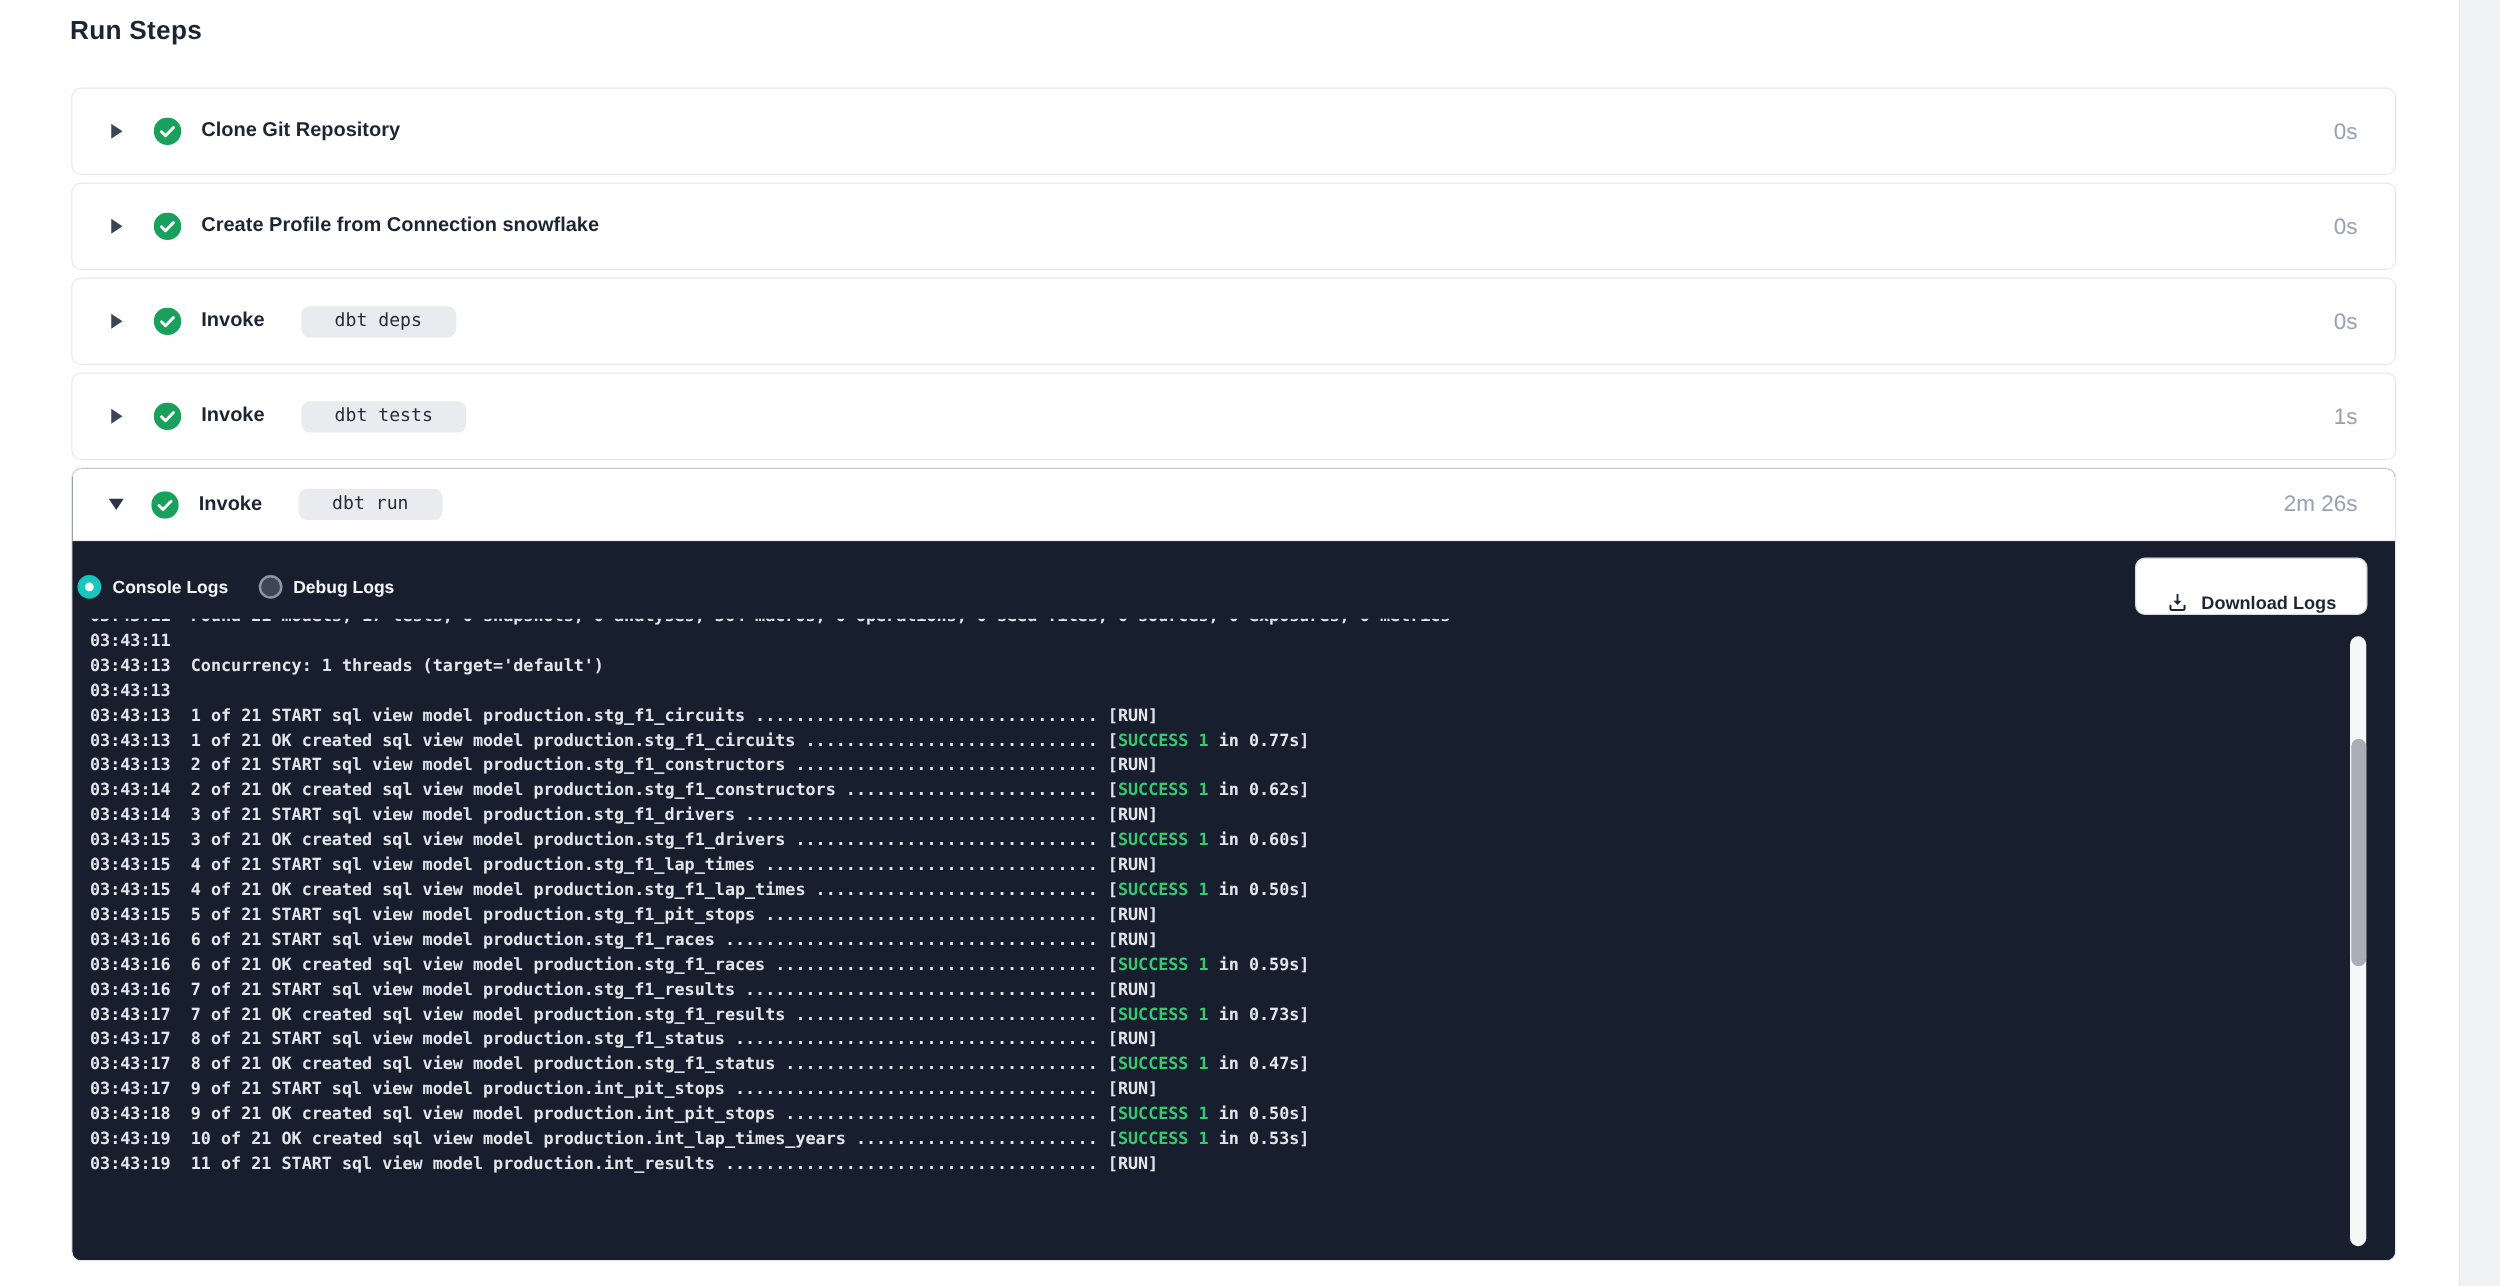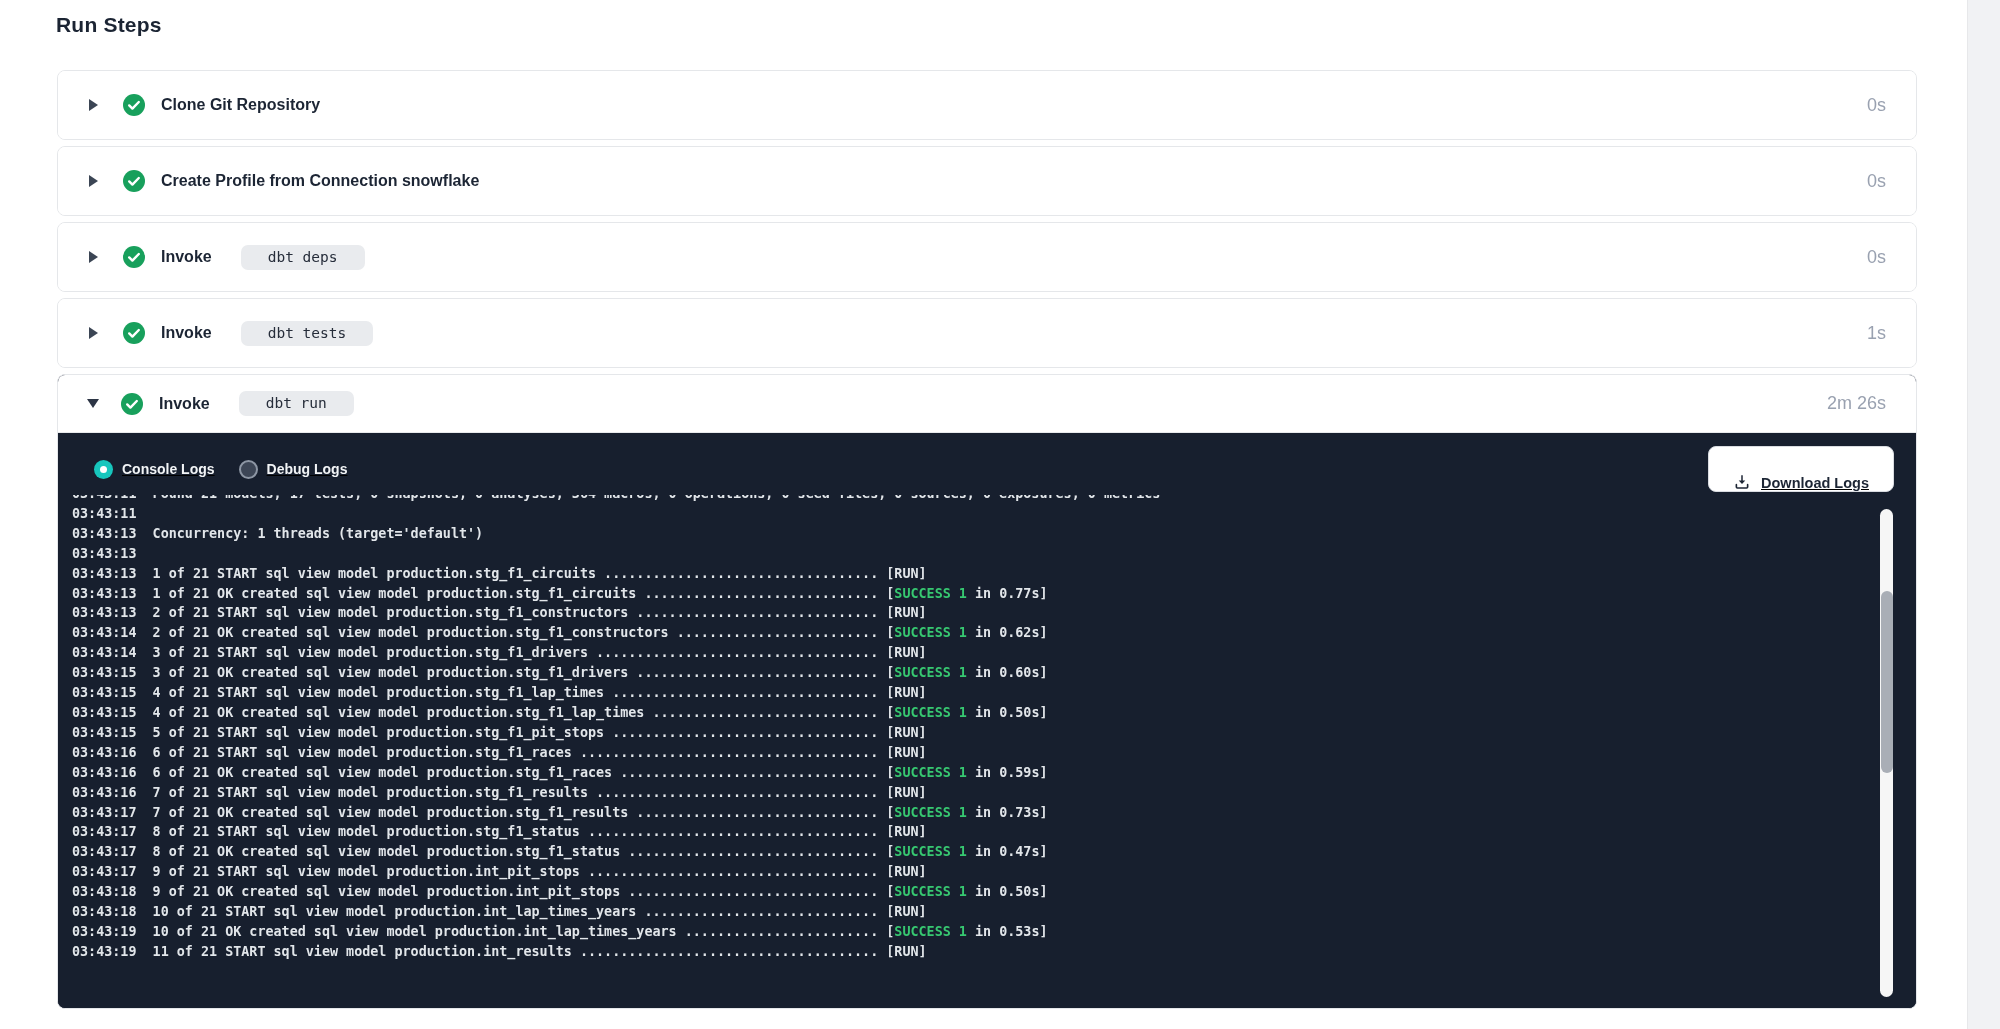--- a/index.html
+++ b/index.html
@@ -20,21 +20,21 @@
   .tri.down  { border-left:6px solid transparent; border-right:6px solid transparent; border-top:9px solid #2c3545; margin-right:22px; margin-left:-2px; }
 
   .check { width:22px; height:22px; flex:0 0 auto; margin-right:16px; }
 
   .step-label { font-size:16px; font-weight:700; color:#1c2534; }
   .chip { font-family:"DejaVu Sans Mono", monospace; font-size:14.5px; color:#262d3a; background:#e9ebee; border-radius:7px; padding:4px 27px 5px; margin-left:29px; }
   .duration { margin-left:auto; font-size:18px; color:#99a1b0; }
 
   
   .console-panel { position:relative; height:575px; background:#171f2e; }
-  .console-header { height:62px; display:flex; align-items:center; padding:10px 22px 0 36px;text-decoration:underline; }
+  .console-header { height:62px; display:flex; align-items:center; padding:10px 22px 0 4px; }
   .radio-item { display:flex; align-items:center; margin-right:24px; cursor:pointer; }
   .radio-disc { width:19px; height:19px; border-radius:50%; margin-right:9px; position:relative; }
   .radio-disc.on { background:#17c6bd; }
   .radio-disc.on::after { content:""; position:absolute; left:6px; top:6px; width:7px; height:7px; border-radius:50%; background:#ffffff; }
   .radio-disc.off { background:#3d4656; border:2px solid #8d96a4; }
   .radio-label { font-size:14px; font-weight:700; color:#f2f4f6; }
 
   .download-btn { margin-left:auto; width:186px; height:46px; background:#ffffff; border:1px solid #d9dce1; border-radius:8px; display:flex; align-items:flex-end; justify-content:center; cursor:pointer; }
   .download-btn svg { margin-right:10px; }
   .download-label { font-size:14.5px; font-weight:700; color:#1c2534; }
@@ -153,21 +153,20 @@
               <div class="log-line"><span>03:43:15</span><span>  4 of 21 OK created sql view model production.stg_f1_lap_times ............................ [</span><span class="ok">SUCCESS 1</span><span> in 0.50s]</span></div>
               <div class="log-line"><span>03:43:15</span><span>  5 of 21 START sql view model production.stg_f1_pit_stops ................................. [RUN]</span></div>
               <div class="log-line"><span>03:43:16</span><span>  6 of 21 START sql view model production.stg_f1_races ..................................... [RUN]</span></div>
               <div class="log-line"><span>03:43:16</span><span>  6 of 21 OK created sql view model production.stg_f1_races ................................ [</span><span class="ok">SUCCESS 1</span><span> in 0.59s]</span></div>
               <div class="log-line"><span>03:43:16</span><span>  7 of 21 START sql view model production.stg_f1_results ................................... [RUN]</span></div>
               <div class="log-line"><span>03:43:17</span><span>  7 of 21 OK created sql view model production.stg_f1_results .............................. [</span><span class="ok">SUCCESS 1</span><span> in 0.73s]</span></div>
               <div class="log-line"><span>03:43:17</span><span>  8 of 21 START sql view model production.stg_f1_status .................................... [RUN]</span></div>
               <div class="log-line"><span>03:43:17</span><span>  8 of 21 OK created sql view model production.stg_f1_status ............................... [</span><span class="ok">SUCCESS 1</span><span> in 0.47s]</span></div>
               <div class="log-line"><span>03:43:17</span><span>  9 of 21 START sql view model production.int_pit_stops .................................... [RUN]</span></div>
               <div class="log-line"><span>03:43:18</span><span>  9 of 21 OK created sql view model production.int_pit_stops ............................... [</span><span class="ok">SUCCESS 1</span><span> in 0.50s]</span></div>
-              <div class="log-line"><span>03:43:18</span><span>  10 of 21 START sql view model production.int_lap_times_years ............................. [RUN]</span></div>
               <div class="log-line"><span>03:43:19</span><span>  10 of 21 OK created sql view model production.int_lap_times_years ........................ [</span><span class="ok">SUCCESS 1</span><span> in 0.53s]</span></div>
               <div class="log-line"><span>03:43:19</span><span>  11 of 21 START sql view model production.int_results ..................................... [RUN]</span></div>
             </div>
         </div>
 
         <div class="scroll-track">
           <div class="scroll-thumb"></div>
         </div>
       </div>
     </div>

